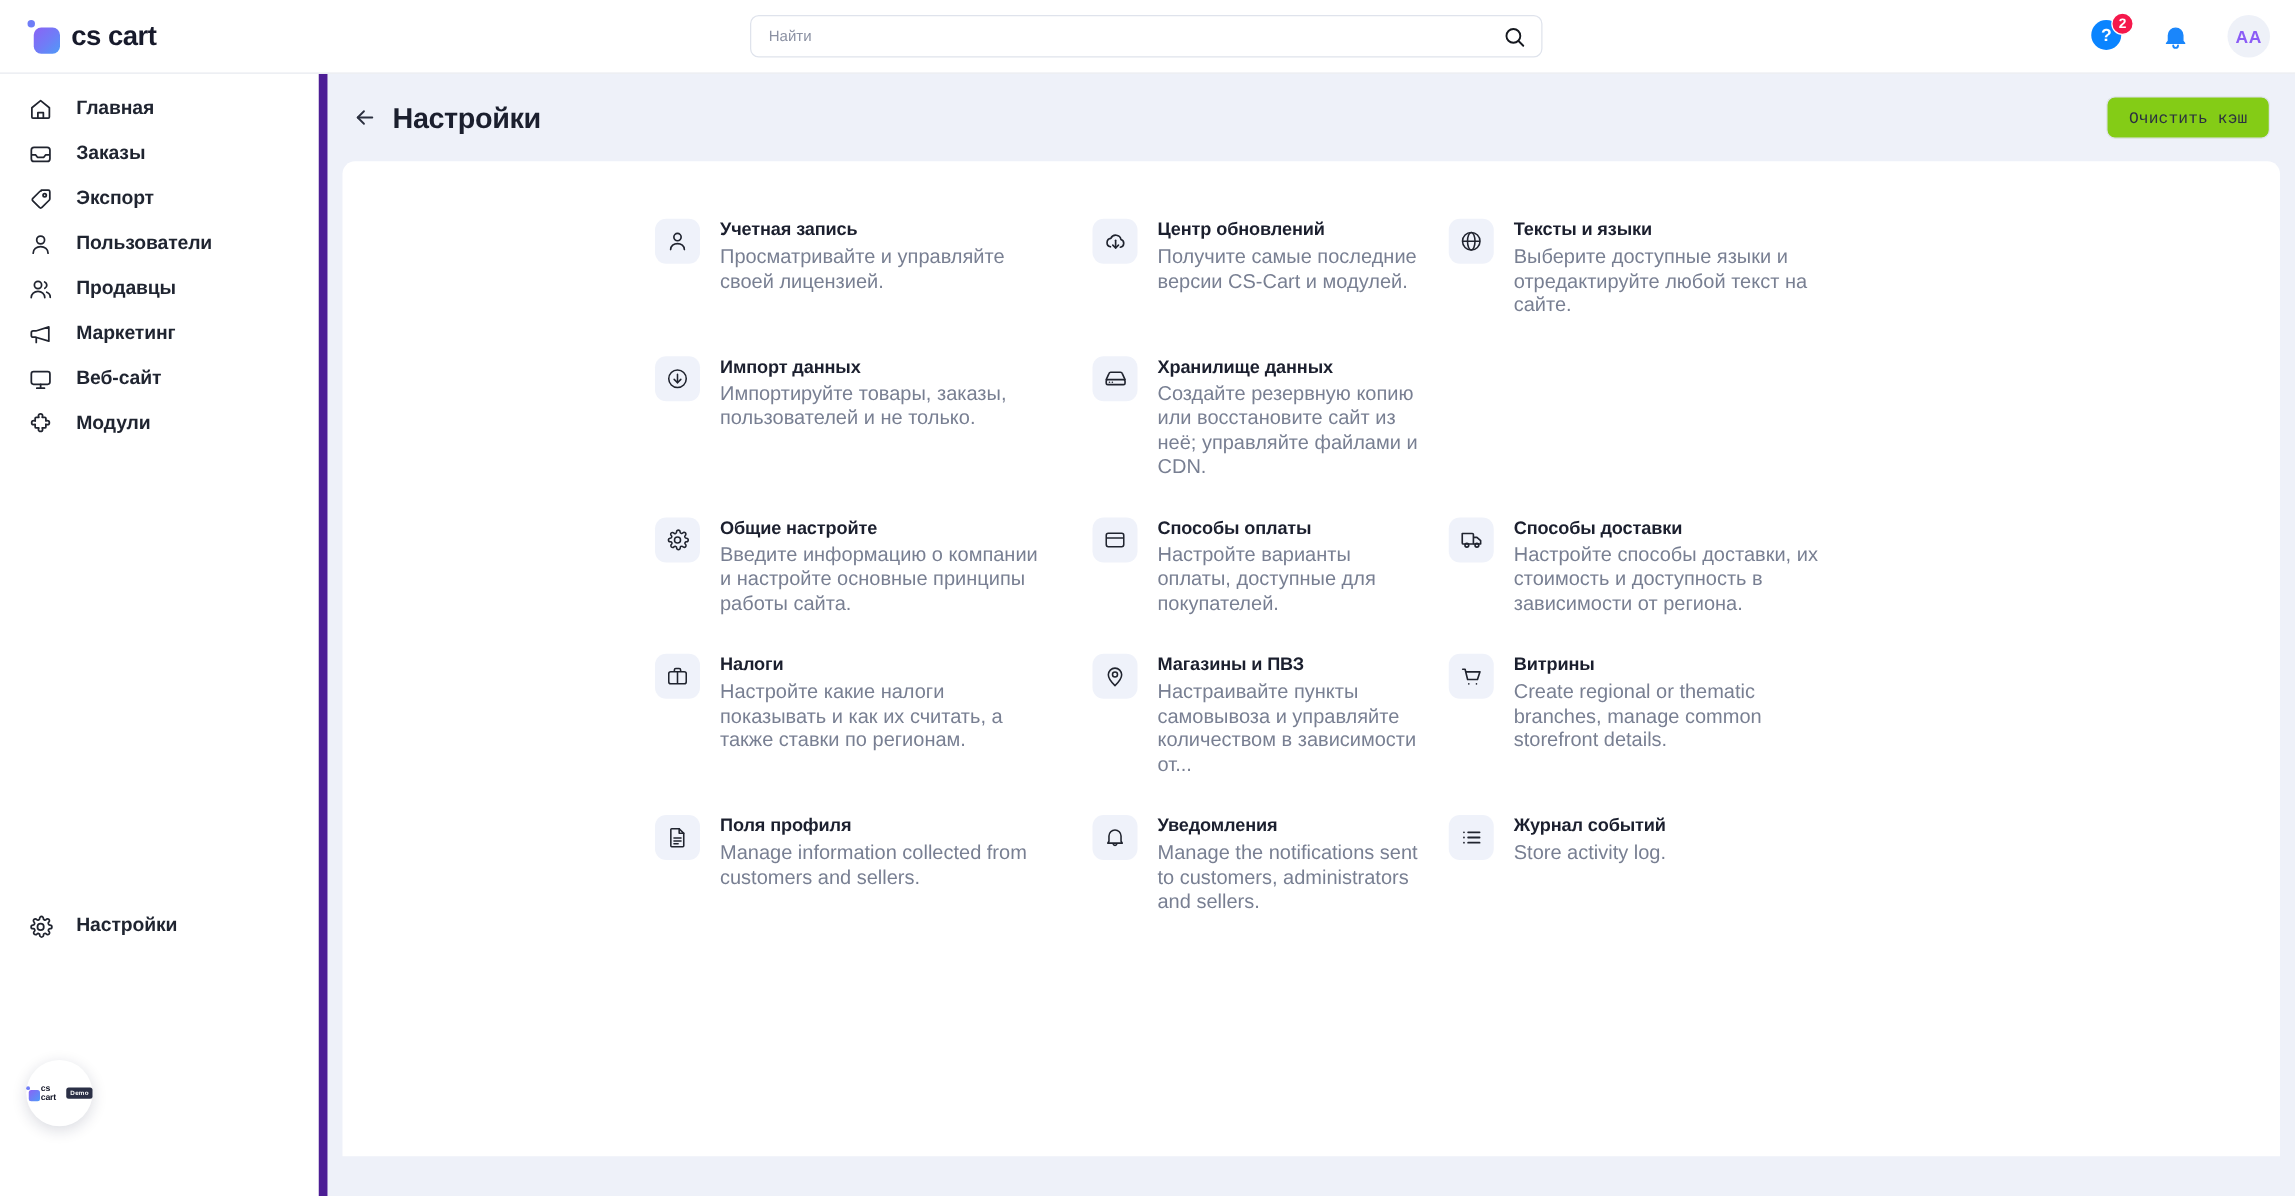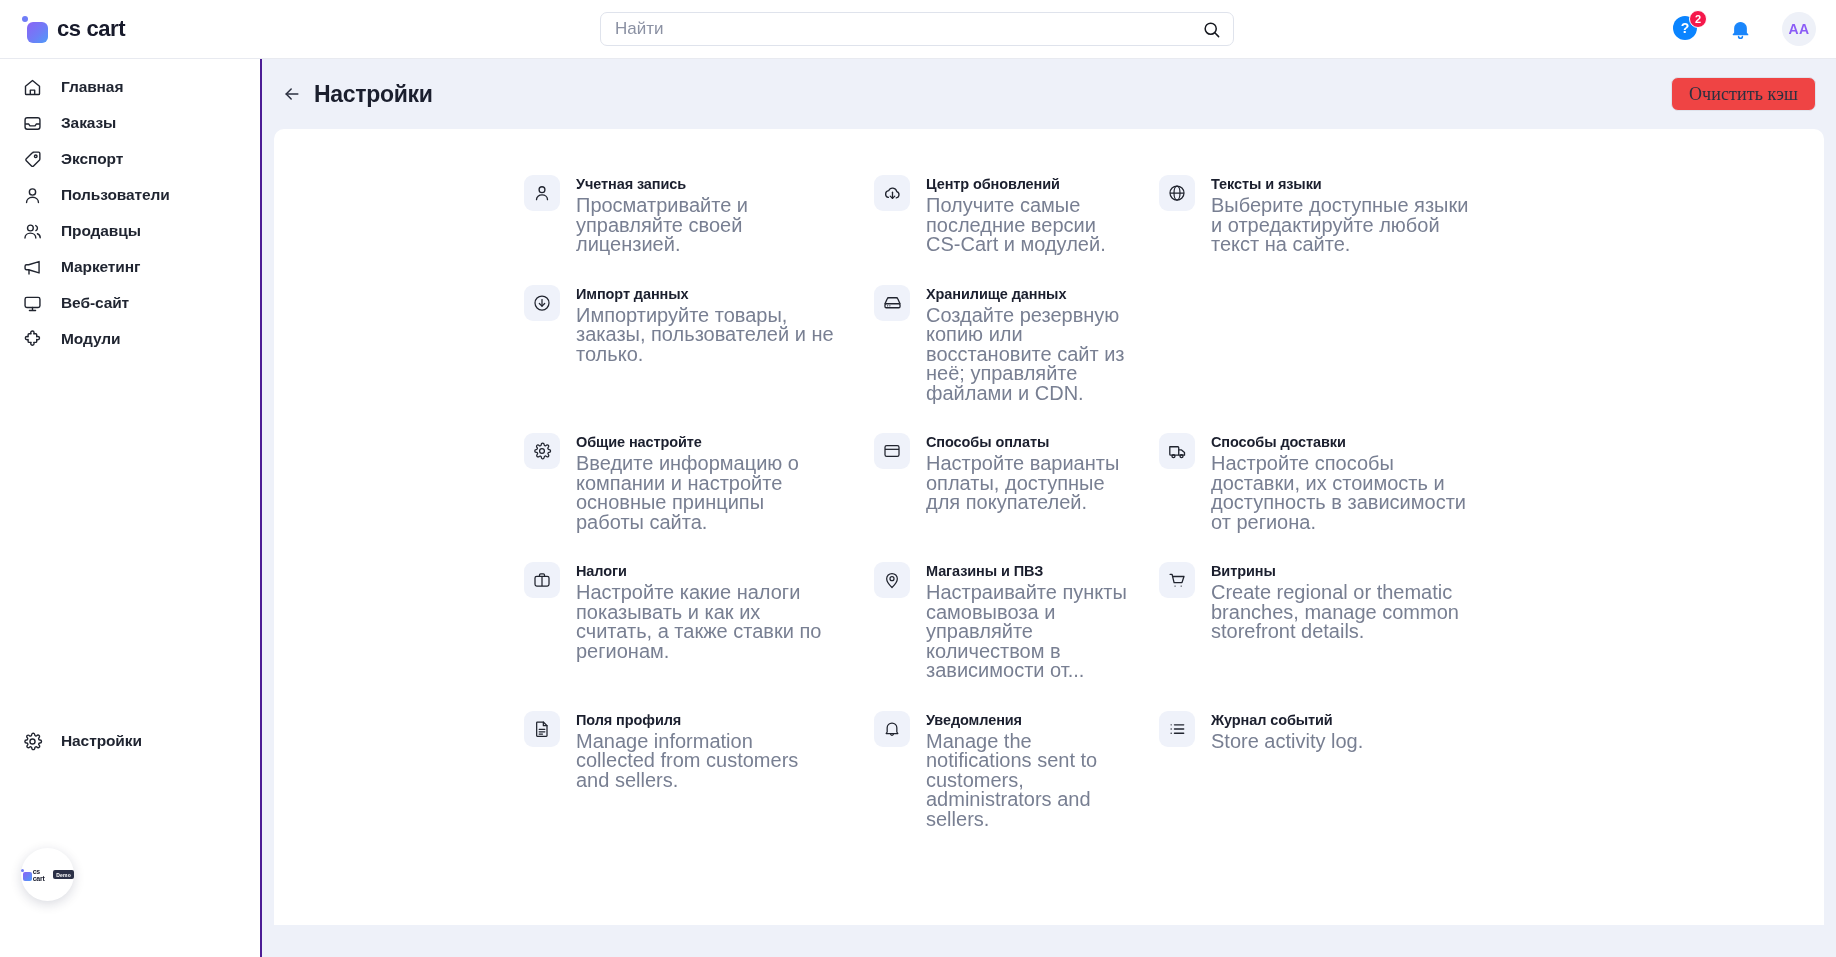--- a/index.html
+++ b/index.html
@@ -24,21 +24,21 @@
   }
   .brand-dot { position: absolute; left: 0px; top: 0px; width: 6px; height: 6px; border-radius: 50%; background: #6f7df7; }
   .brand-text { font-size: 22px; font-weight: 700; letter-spacing: -0.4px; color: #171a2b; }
 
   .search-wrap { flex: 0 0 auto; margin-left: 338px; }
   .search-box {
     width: 634px; height: 34px; border: 1px solid #dfe3ec; border-radius: 7px;
     background: #fff; display: flex; align-items: center; padding: 0 12px 0 14px;
   }
   .search-box input {
-    flex: 1; border: none; outline: none; font-size: 17px;
+    flex: 1; border: none; outline: none; font-size: 12px;
     font-family: inherit; color: #2b3040; background: transparent;
   }
   .search-box input::placeholder { color: #8b91a3; }
   .search-ico { width: 20px; height: 20px; display: flex; align-items: center; justify-content: center; cursor: pointer; }
 
   .top-actions { position: absolute; right: 20px; display: flex; align-items: center; gap: 30px; }
   .help-btn { position: relative; width: 26px; height: 26px; cursor: pointer; }
   .help-circle {
     width: 24px; height: 24px; border-radius: 50%; background: #0a84ff;
     color: #fff; font-size: 14px; font-weight: 700; display: flex; align-items: center; justify-content: center;
@@ -51,21 +51,21 @@
   .bell-btn { cursor: pointer; display: flex; align-items: center; }
   .avatar {
     width: 34px; height: 34px; border-radius: 50%; background: #eef1f8; color: #8b5cf6;
     font-size: 14px; font-weight: 600; letter-spacing: .5px;
     display: flex; align-items: center; justify-content: center; cursor: pointer;
   }
 
   
   .sidebar {
     position: absolute; top: 59px; left: 0; width: 262px; height: 898px;
-    background: #fff; border-right: 2px solid #4c1d95; z-index: 4;
+    background: #fff; border-right: 7px solid #4c1d95; z-index: 4;
   }
   .nav { padding-top: 10px; }
   .nav-item {
     display: flex; align-items: center; gap: 17px; height: 36px;
     padding-left: 20px; cursor: pointer; color: #1f2430;
   }
   .nav-ico { width: 24px; height: 24px; display: flex; align-items: center; justify-content: center; flex: 0 0 24px; }
   .nav-label { font-size: 15.5px; font-weight: 700; letter-spacing: -0.1px; }
   .nav-bottom { position: absolute; bottom: 198px; left: 0; width: 100%; }
   .demo-bubble {
@@ -82,21 +82,21 @@
     padding: 1.5px 3px; border-radius: 2px; letter-spacing: .2px; }
 
   
   .page { position: absolute; top: 59px; left: 262px; width: 1574px; height: 898px; background: #eef1f9; }
   .page-head { height: 70px; display: flex; align-items: center; padding: 0 20px 0 18px; }
   .back-arrow { width: 24px; height: 24px; display: flex; align-items: center; justify-content: center;
     cursor: pointer; color: #2b3040; margin-right: 10px; }
   .page-title { font-size: 23px; font-weight: 700; color: #1b1f2e; letter-spacing: -.3px; }
   .clear-cache {
     margin-left: auto; height: 34px; padding: 0 17px; border: 1px solid #dfe3ec; border-radius: 7px;
-    background: #ef4444; font-family: Liberation Serif, serif; font-size: 18px; color: #2b3040; cursor: pointer; letter-spacing: .1px;
+    background: #84cc16; font-family: Liberation Mono, monospace; font-size: 13px; color: #2b3040; cursor: pointer; letter-spacing: .1px;
   }
 
   .panel {
     margin: 0 12px 0 12px; width: 1550px; height: 796px;
     background: #fff; border-radius: 10px 10px 0 0; overflow: hidden;
   }
   .grid {
     padding: 30px 0 0 0; display: grid;
     grid-template-columns: 250px 350px 285px 350px;
     column-gap: 0; row-gap: 0; justify-content: start;
@@ -104,21 +104,21 @@
   .spacer { grid-column: 1; }
   .card {
     display: flex; gap: 16px; padding: 14px 24px 14px 0; cursor: pointer; align-items: flex-start;
   }
   .card-ico {
     flex: 0 0 36px; width: 36px; height: 36px; border-radius: 9px; background: #eff2fa;
     display: flex; align-items: center; justify-content: center; color: #20242f; margin-top: 2px;
   }
   .card-body { padding-top: 1px; }
   .card-title { font-size: 14.5px; font-weight: 700; color: #1b1f2e; line-height: 20px; letter-spacing: -.1px; }
-  .card-desc { font-size: 20px; color: #787f92; line-height: 19.5px; margin-top: 2px; max-width: 260px; }
+  .card-desc { font-size: 16px; color: #787f92; line-height: 19.5px; margin-top: 2px; max-width: 260px; }
 
   svg { display: block; }
 </style>
 </head>
 <body>
 
 <div class="topbar">
   <div class="brand">
     <div class="brand-mark">
       <div class="brand-dot"></div>

